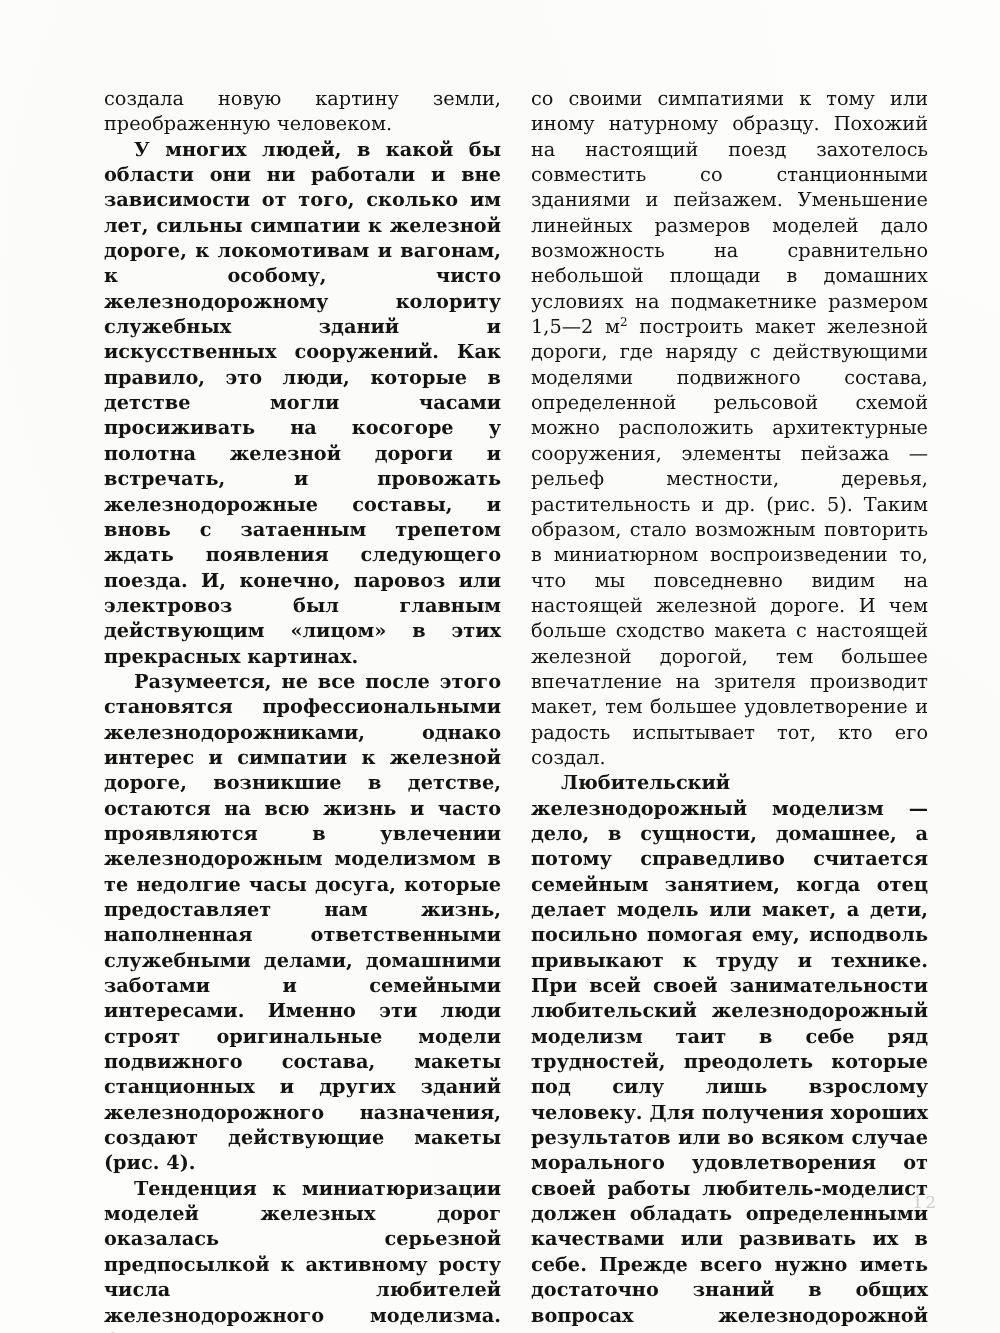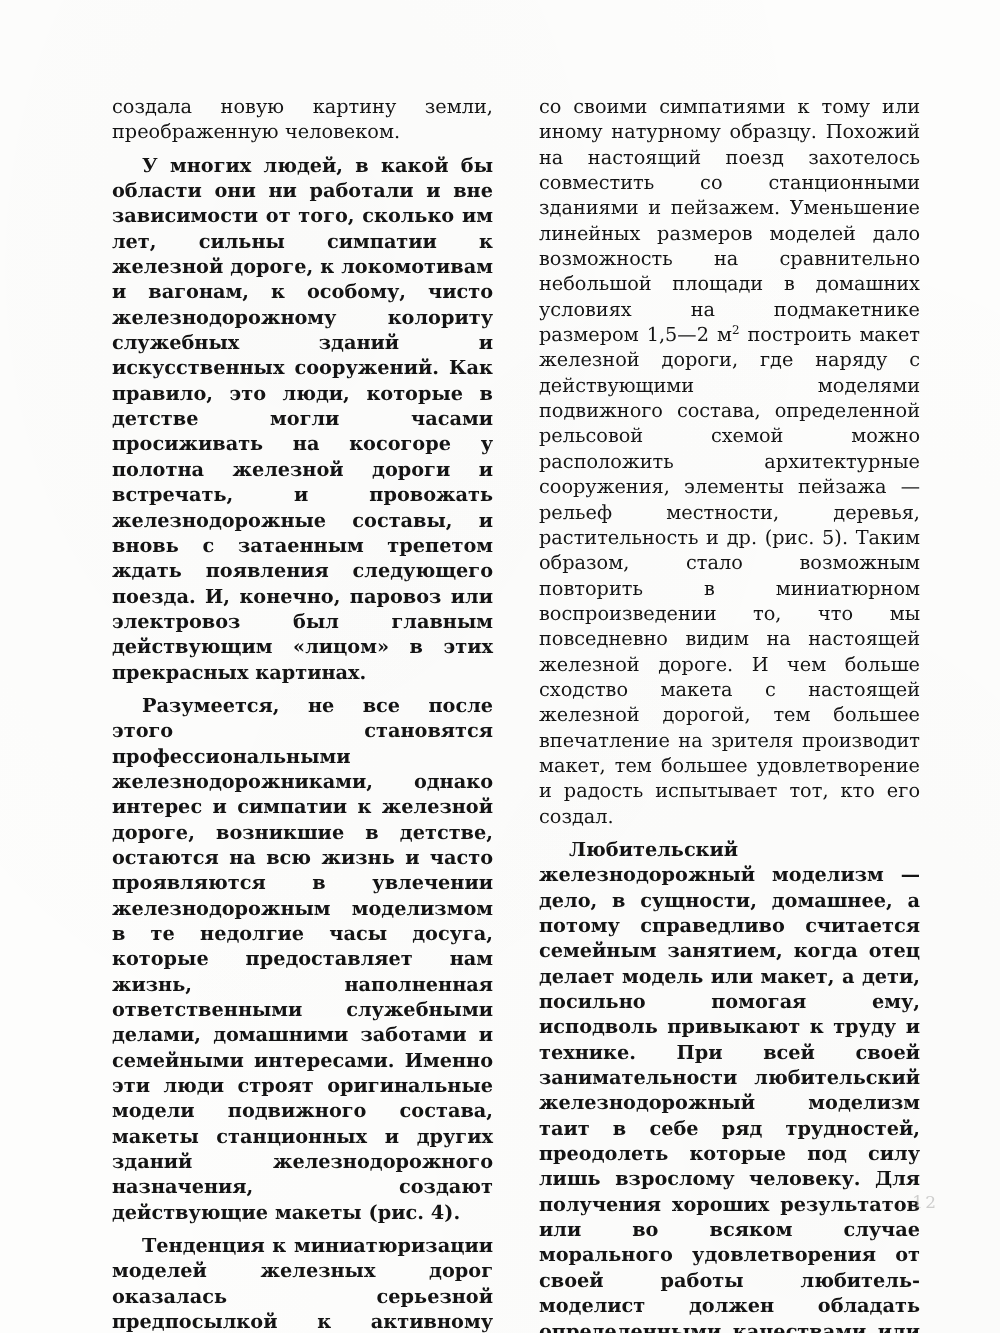--- a/index.html
+++ b/index.html
@@ -41,21 +41,21 @@
     width: 824px;
     display: flex;
     gap: 30px;
   }
 
   .col {
     width: 397px;
   }
 
   .para {
-    margin: 8px;
+    margin: 0;
     text-align: justify;
     text-align-last: left;
     text-justify: inter-word;
     font-size: 19.3px;
     line-height: 25.35px;
     color: #141414;
     letter-spacing: 0.0px;
     word-spacing: 0.2px;
     -webkit-font-smoothing: none;
     text-rendering: geometricPrecision;

